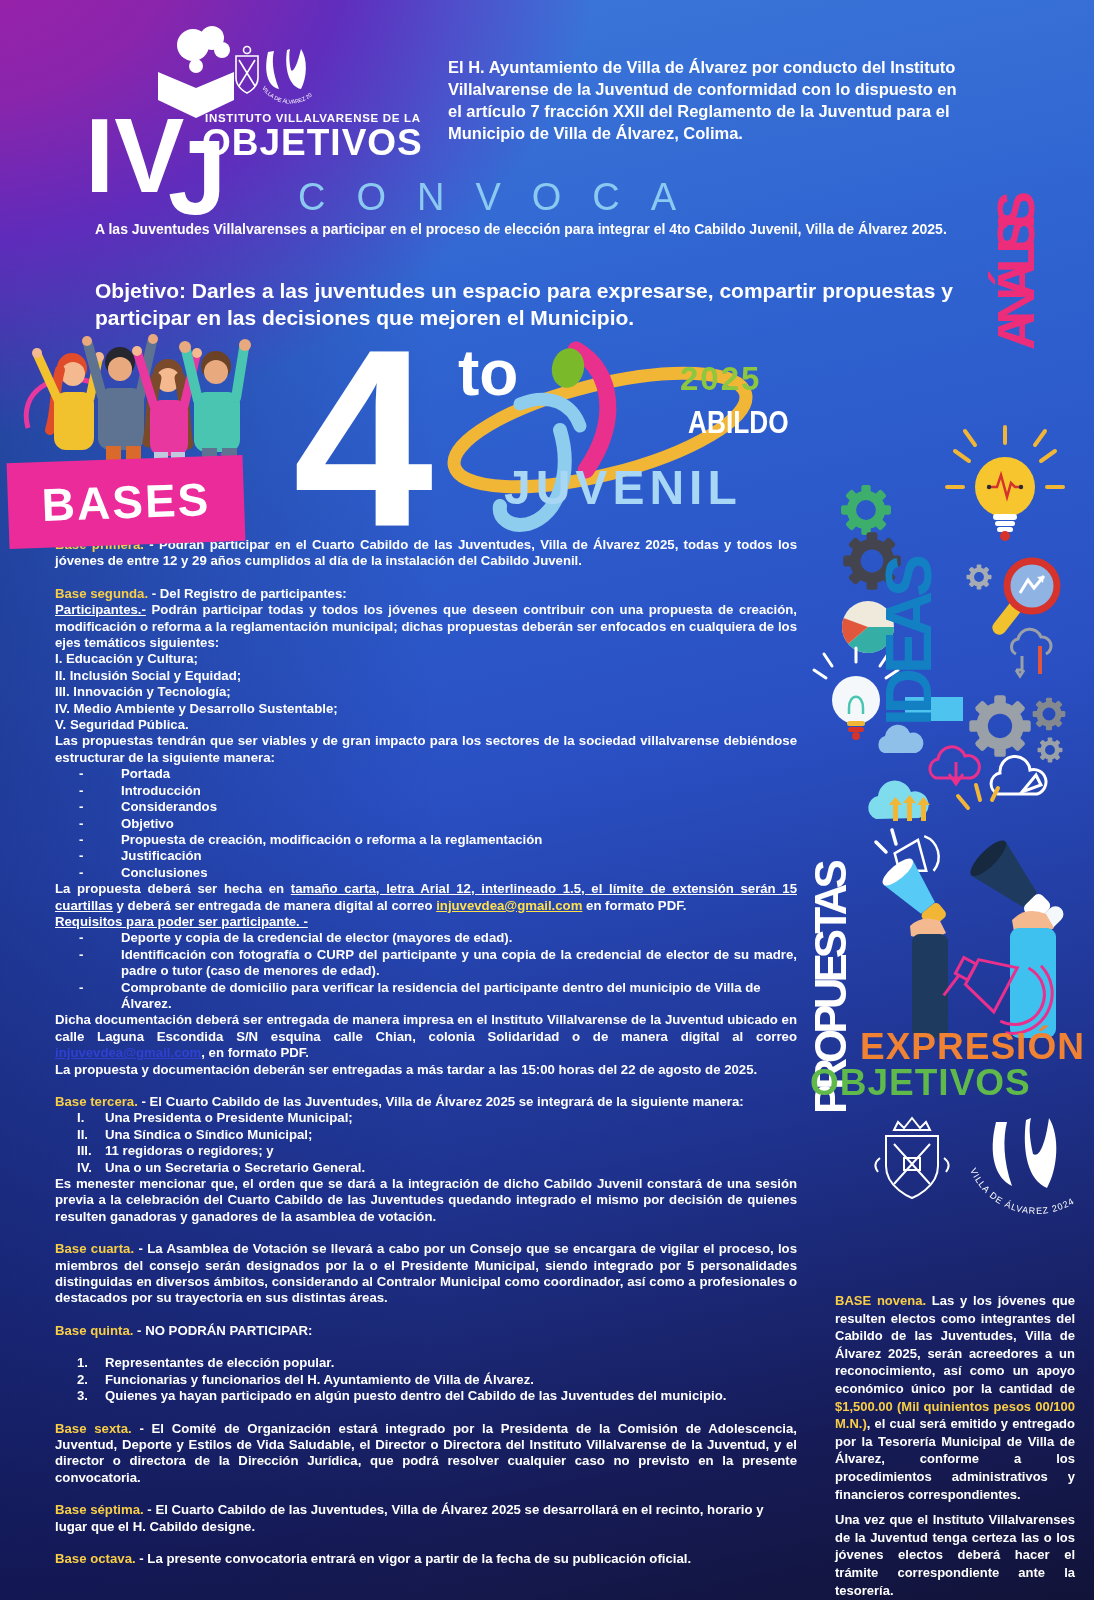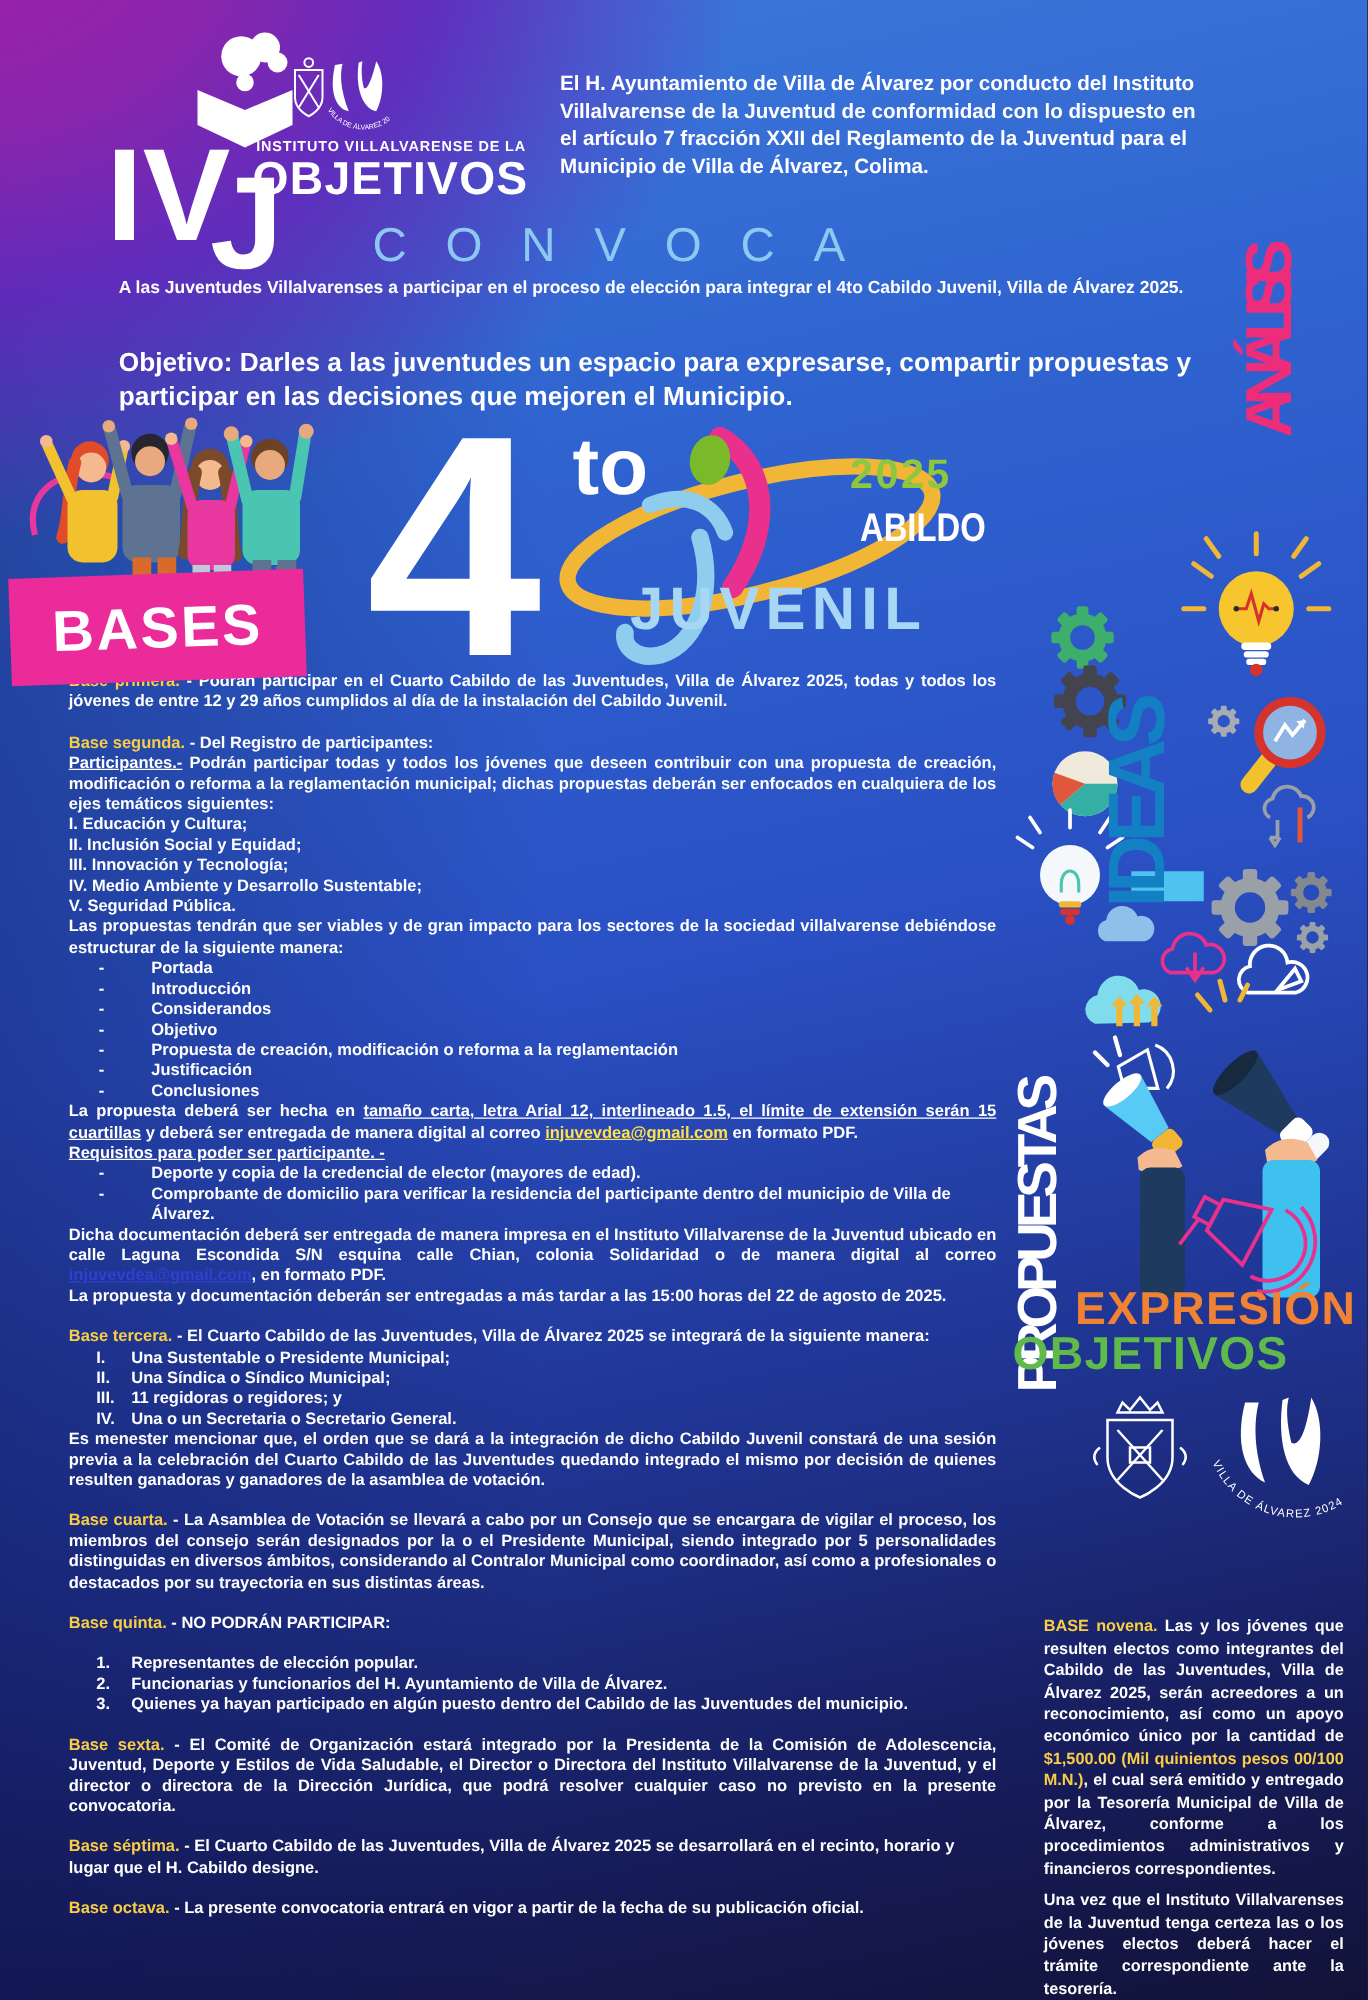--- a/index.html
+++ b/index.html
@@ -316,25 +316,26 @@
       <p class="blk li"><span class="sg-mk">-</span><span class="sg-w">Portada</span></p>
       <p class="blk li"><span class="sg-mk">-</span><span class="sg-w">Introducción</span></p>
       <p class="blk li"><span class="sg-mk">-</span><span class="sg-w">Considerandos</span></p>
       <p class="blk li"><span class="sg-mk">-</span><span class="sg-w">Objetivo</span></p>
       <p class="blk li"><span class="sg-mk">-</span><span class="sg-w">Propuesta de creación, modificación o reforma a la reglamentación</span></p>
       <p class="blk li"><span class="sg-mk">-</span><span class="sg-w">Justificación</span></p>
       <p class="blk li"><span class="sg-mk">-</span><span class="sg-w">Conclusiones</span></p>
       <p class="blk j"><span class="sg-w">La propuesta deberá ser hecha en </span><span class="sg-u">tamaño carta, letra Arial 12, interlineado 1.5, el límite de extensión serán 15 cuartillas</span><span class="sg-w"> y deberá ser entregada de manera digital al correo </span><span class="sg-my">injuvevdea@gmail.com</span><span class="sg-w"> en formato PDF.</span></p>
       <p class="blk "><span class="sg-u">Requisitos para poder ser participante. -</span></p>
       <p class="blk li"><span class="sg-mk">-</span><span class="sg-w">Deporte y copia de la credencial de elector (mayores de edad).</span></p>
+      <p class="blk li j"><span class="sg-mk">-</span><span class="sg-w">Identificación con fotografía o CURP del participante y una copia de la credencial de elector de su madre, padre o tutor (caso de menores de edad).</span></p>
       <p class="blk li"><span class="sg-mk">-</span><span class="sg-w">Comprobante de domicilio para verificar la residencia del participante dentro del municipio de Villa de Álvarez.</span></p>
       <p class="blk j"><span class="sg-w">Dicha documentación deberá ser entregada de manera impresa en el Instituto Villalvarense de la Juventud ubicado en calle Laguna Escondida S/N esquina calle Chian, colonia Solidaridad o de manera digital al correo </span><span class="sg-mb">injuvevdea@gmail.com</span><span class="sg-w">, en formato PDF.</span></p>
       <p class="blk "><span class="sg-w">La propuesta y documentación deberán ser entregadas a más tardar a las 15:00 horas del 22 de agosto de 2025.</span></p>
       <p class="blk mt"><span class="sg-h">Base tercera.</span><span class="sg-w"> - El Cuarto Cabildo de las Juventudes, Villa de Álvarez 2025 se integrará de la siguiente manera:</span></p>
-      <p class="blk ln"><span class="sg-mk2">I.</span><span class="sg-w">Una Sustentable o Presidente Municipal;</span></p>
+      <p class="blk ln"><span class="sg-mk2">I.</span><span class="sg-w">Una Presidenta o Presidente Municipal;</span></p>
       <p class="blk ln"><span class="sg-mk2">II.</span><span class="sg-w">Una Síndica o Síndico Municipal;</span></p>
       <p class="blk ln"><span class="sg-mk2">III.</span><span class="sg-w">11 regidoras o regidores; y</span></p>
       <p class="blk ln"><span class="sg-mk2">IV.</span><span class="sg-w">Una o un Secretaria o Secretario General.</span></p>
       <p class="blk j"><span class="sg-w">Es menester mencionar que, el orden que se dará a la integración de dicho Cabildo Juvenil constará de una sesión previa a la celebración del Cuarto Cabildo de las Juventudes quedando integrado el mismo por decisión de quienes resulten ganadoras y ganadores de la asamblea de votación.</span></p>
       <p class="blk j mt"><span class="sg-h">Base cuarta.</span><span class="sg-w"> - La Asamblea de Votación se llevará a cabo por un Consejo que se encargara de vigilar el proceso, los miembros del consejo serán designados por la o el Presidente Municipal, siendo integrado por 5 personalidades distinguidas en diversos ámbitos, considerando al Contralor Municipal como coordinador, así como a profesionales o destacados por su trayectoria en sus distintas áreas.</span></p>
       <p class="blk mt"><span class="sg-h">Base quinta.</span><span class="sg-w"> - NO PODRÁN PARTICIPAR:</span></p>
       <p class="blk ln mt"><span class="sg-mk2">1.</span><span class="sg-w">Representantes de elección popular.</span></p>
       <p class="blk ln"><span class="sg-mk2">2.</span><span class="sg-w">Funcionarias y funcionarios del H. Ayuntamiento de Villa de Álvarez.</span></p>
       <p class="blk ln"><span class="sg-mk2">3.</span><span class="sg-w">Quienes ya hayan participado en algún puesto dentro del Cabildo de las Juventudes del municipio.</span></p>
       <p class="blk j mt"><span class="sg-h">Base sexta.</span><span class="sg-w"> - El Comité de Organización estará integrado por la Presidenta de la Comisión de Adolescencia, Juventud, Deporte y Estilos de Vida Saludable, el Director o Directora del Instituto Villalvarense de la Juventud, y el director o directora de la Dirección Jurídica, que podrá resolver cualquier caso no previsto en la presente convocatoria.</span></p>

